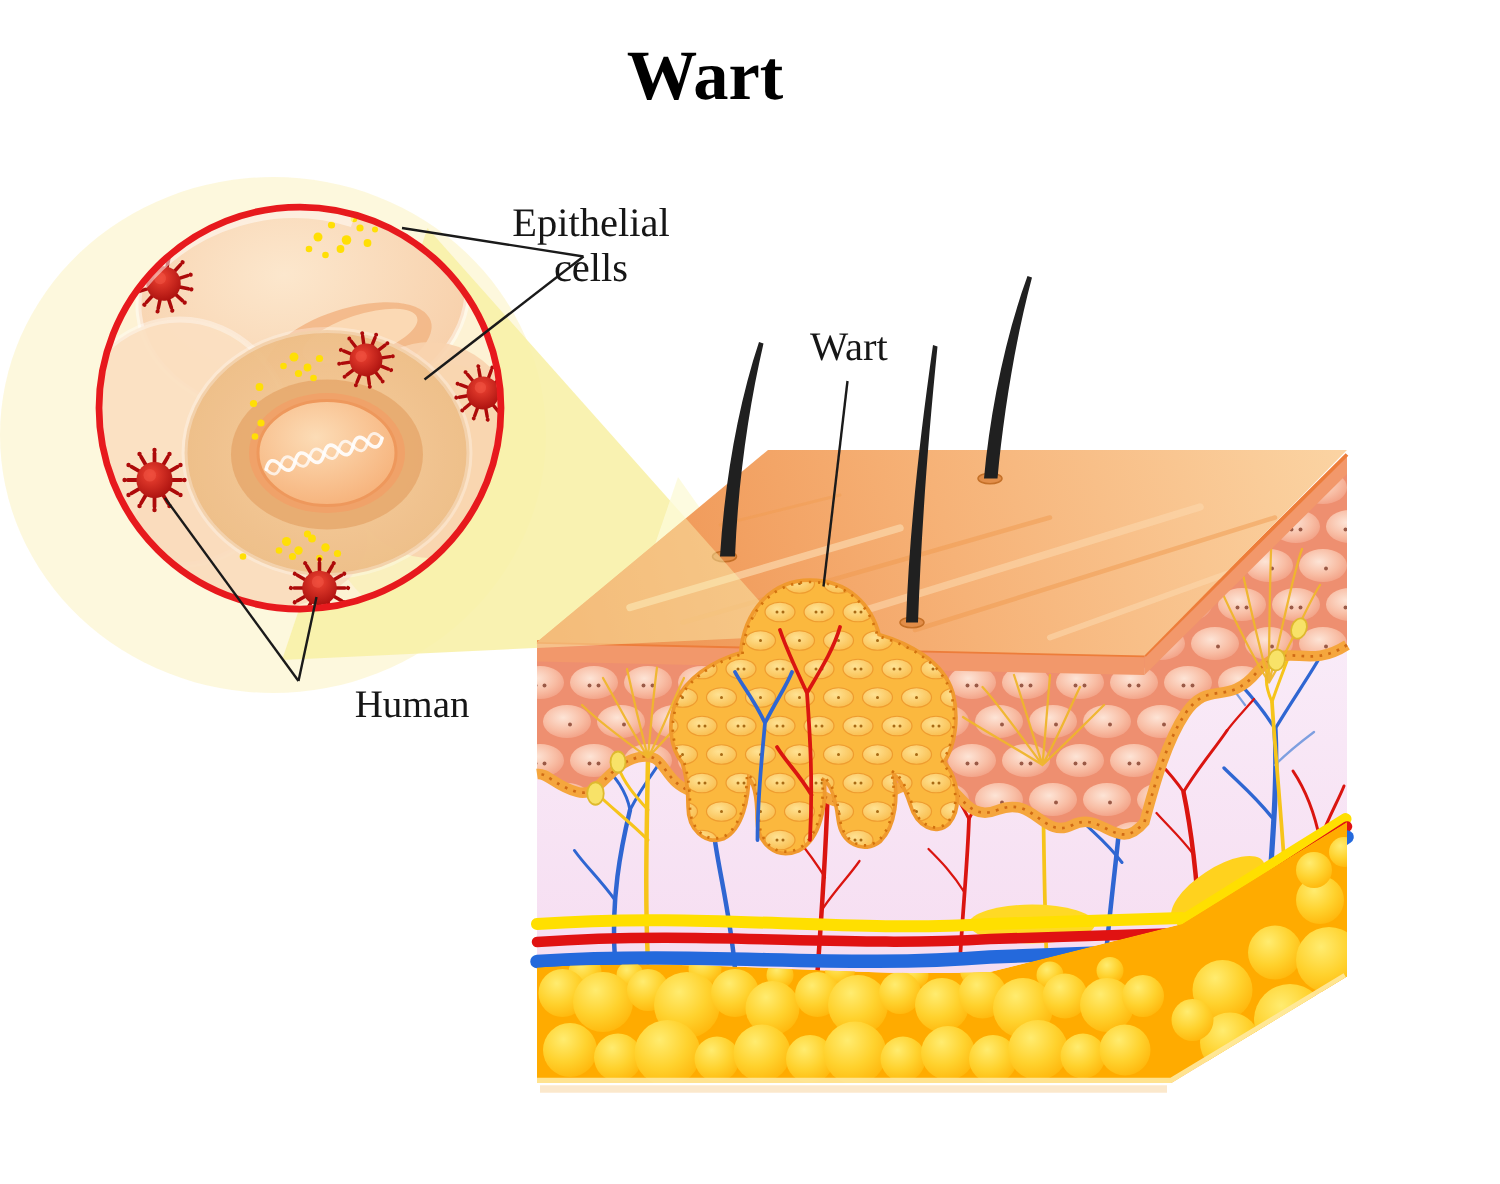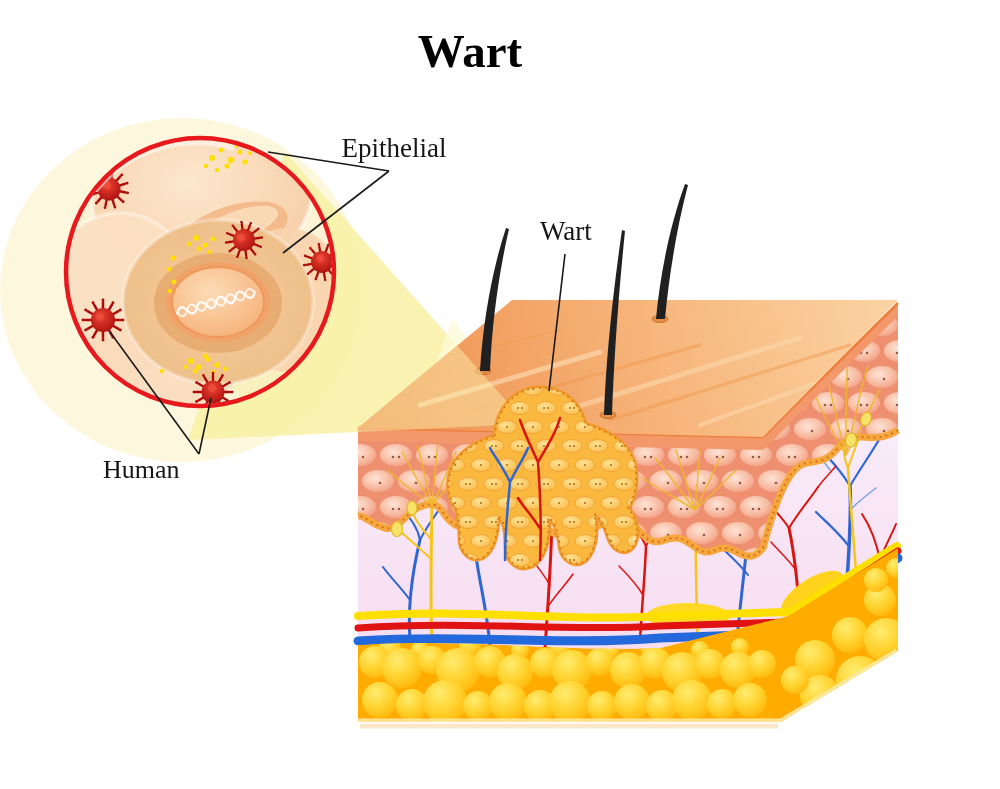--- a/index.html
+++ b/index.html
@@ -4,21 +4,21 @@
 <style>
   html,body{margin:0;padding:0;background:#fff;}
   #stage{position:relative;width:1000px;height:789px;background:#fff;overflow:hidden;
          font-family:Liberation Serif, serif;padding-left:46px;}
   #art{position:absolute;left:0;top:0;}
   .lbl{position:absolute;color:var(--label-color,#161616);}
   #title{left:355px;top:24px;width:230px;text-align:center;
          font-size:47px;font-weight:700;letter-spacing:0px;color:var(--title-color,#000);}
   #epithelial-label{left:318px;top:133px;width:152px;text-align:center;font-size:27px;line-height:1.12;}
   #wart-label{left:540px;top:216px;width:120px;font-size:27px;}
-  #hpv-label{left:103px;top:455px;width:210px;text-align:left;font-size:26px;line-height:1.16;}
+  #hpv-label{left:103px;top:455px;width:210px;text-align:right;font-size:26px;line-height:1.16;}
 </style>
 </head>
 <body>
 
 <div id="stage">
 
 <svg id="art" width="1000" height="789" viewBox="0 0 1000 789">
 <defs>
   <linearGradient id="topG" gradientUnits="userSpaceOnUse" x1="380" y1="440" x2="890" y2="295">
     <stop offset="0" stop-color="#ee8f4c"></stop>
@@ -394,20 +394,21 @@
   <path d="M565,254 L549,391"></path>
   <path d="M199,454 L110,332"></path>
   <path d="M199,454 L211,398"></path>
 </g>
 </svg>
 
 <div class="lbl" id="title">Wart</div>
 
 <div class="lbl" id="epithelial-label">
   <div>Epithelial</div>
+  <div>cells</div>
 </div>
 
 <div class="lbl" id="wart-label">Wart</div>
 
 <div class="lbl" id="hpv-label">
   <div>Human</div>
 </div>
 
 </div>
 

